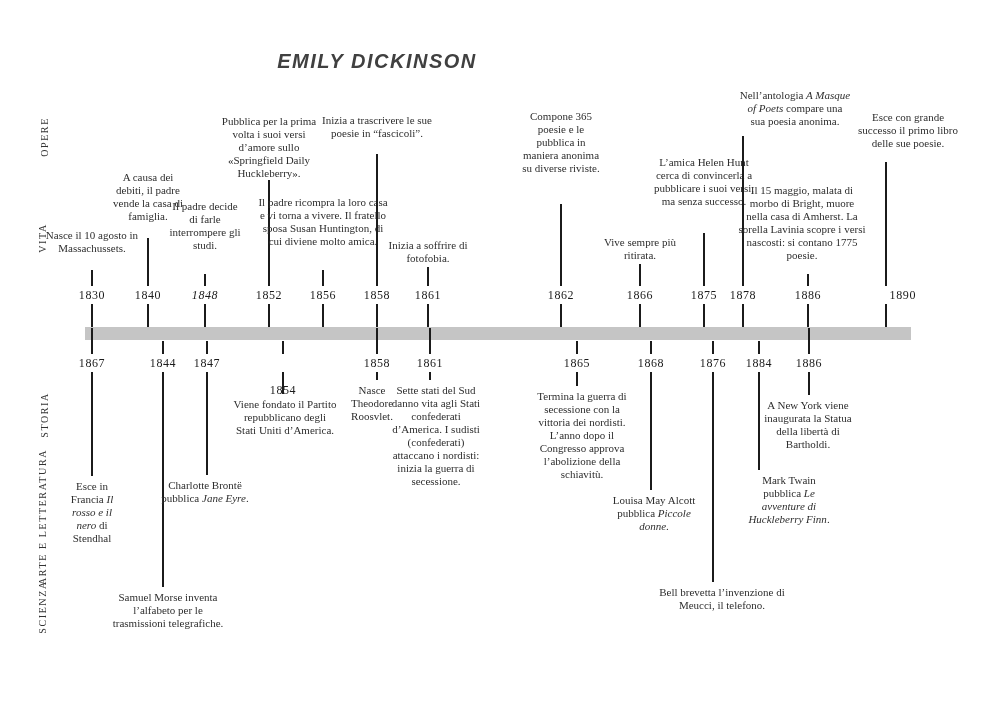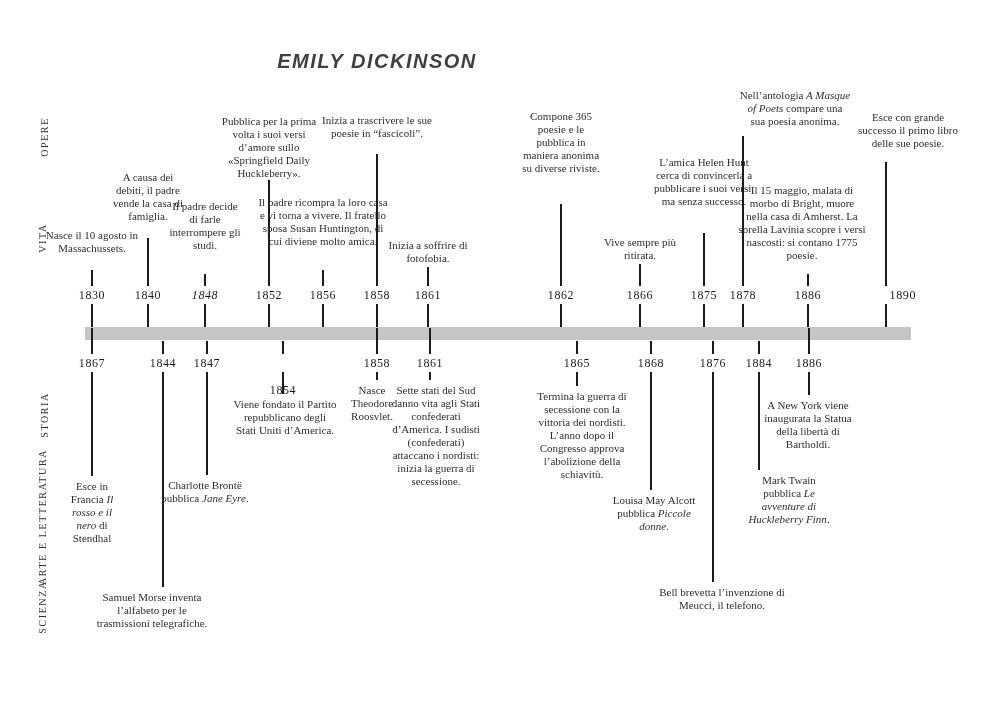--- a/index.html
+++ b/index.html
@@ -127,21 +127,21 @@
       <div>
         <div class="year-label" style="left: 62px; top: 356px;">1867</div>
         <div class="tl-line" style="left: 91px; top: 328px; height: 26px; background: rgb(27, 27, 27);"></div>
         <div class="tl-line" style="left: 91px; top: 372px; height: 104px; background: rgb(27, 27, 27);"></div>
         <div class="event-text" style="left: 61px; top: 480px; width: 62px;"><span>Esce in Francia </span><span class="it">Il rosso e il nero</span><span> di Stendhal</span></div>
       </div>
       <div>
         <div class="year-label" style="left: 133px; top: 356px;">1844</div>
         <div class="tl-line" style="left: 162px; top: 341px; height: 13px; background: rgb(27, 27, 27);"></div>
         <div class="tl-line" style="left: 162px; top: 372px; height: 215px; background: rgb(27, 27, 27);"></div>
-        <div class="event-text" style="left: 92px; top: 591px; width: 120px;"><span>Samuel Morse inventa l’alfabeto per le trasmissioni telegrafiche.</span></div>
+        <div class="event-text" style="left: 108px; top: 591px; width: 120px;"><span>Samuel Morse inventa l’alfabeto per le trasmissioni telegrafiche.</span></div>
       </div>
       <div>
         <div class="year-label" style="left: 177px; top: 356px;">1847</div>
         <div class="tl-line" style="left: 206px; top: 341px; height: 13px; background: rgb(27, 27, 27);"></div>
         <div class="tl-line" style="left: 206px; top: 372px; height: 103px; background: rgb(27, 27, 27);"></div>
         <div class="event-text" style="left: 156px; top: 479px; width: 98px;"><span>Charlotte Brontë pubblica </span><span class="it">Jane Eyre</span><span>.</span></div>
       </div>
       <div>
         <div class="year-label" style="left: 253px; top: 356px; margin-top: 27px;">1854</div>
         <div class="tl-line" style="left: 282px; top: 341px; height: 13px; background: rgb(27, 27, 27);"></div>

